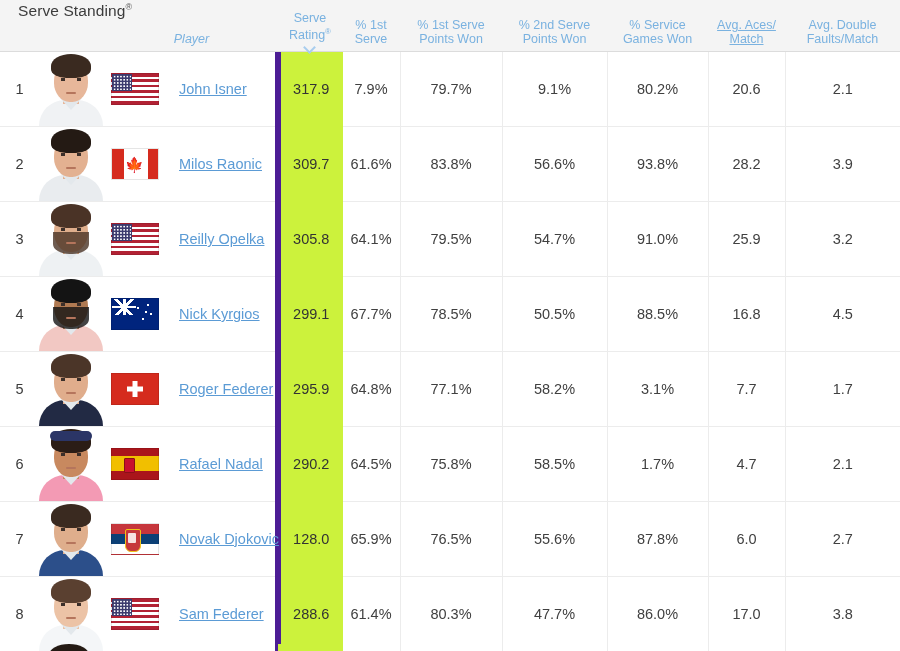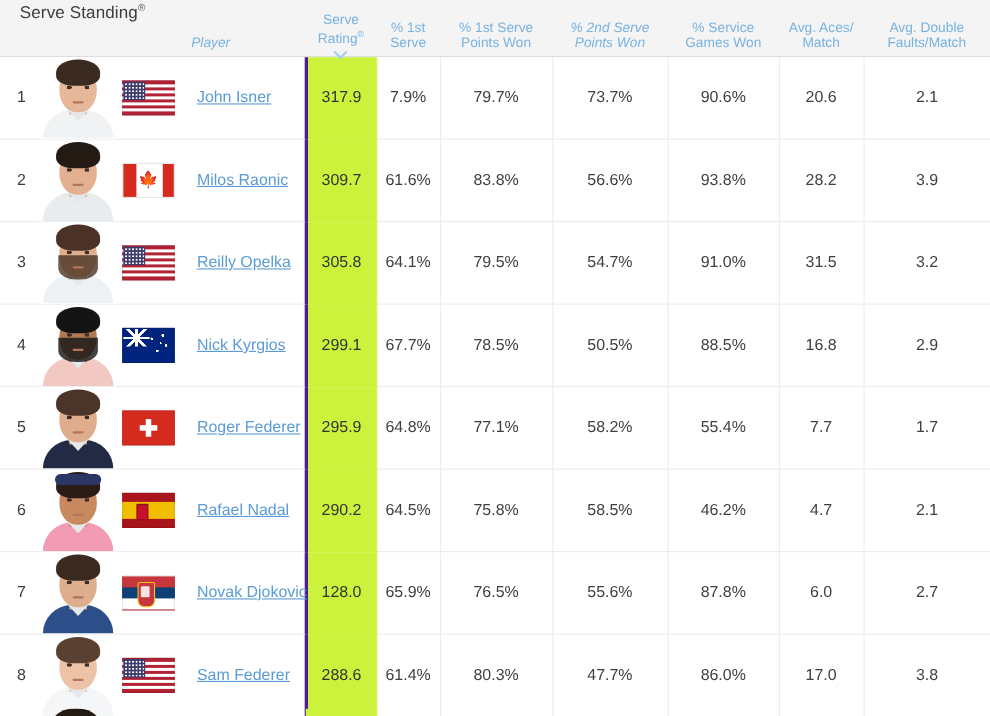--- a/index.html
+++ b/index.html
@@ -59,23 +59,23 @@
     color: #7ab2e0;
     text-align: center;
     position: relative;
   }
   th.col-rank { width: 35px; }
   th.col-photo { width: 70px; }
   th.col-player { width: 173px; text-align: center; font-style: italic; }
   th.col-rating { width: 64px; }
   th.col-first { width: 58px; }
   th.col-c1 { width: 102px; }
-  th.col-c2 { width: 105px; font-style: italic; }
+  th.col-c2 { width: 105px; }
   th.col-c3 { width: 101px; }
-  th.col-c4 { width: 77px; }
+  th.col-c4 { width: 77px; text-decoration: underline; }
   th.col-c5 { width: 115px; }
 
   th.sorted .sort-chevron {
     display: block;
     margin: 1px auto -4px auto;
     width: 11px; height: 7px;
     position: relative;
   }
   th.sorted .sort-chevron::after {
     content: "";
@@ -109,21 +109,21 @@
     font-size: 14.5px;
     padding-left: 4px;
   }
   tbody td.photo {
     border-right: none;
     padding: 0;
     position: relative;
     overflow: hidden;
   }
   tbody td.player {
-    border-right: 3px solid #4c1d95;
+    border-right: 6px solid #4c1d95;
     text-align: right;
     padding: 0;
   }
   tbody td.rating {
     background: #ccf23c;
     border-right: 1px solid #ccf23c;
     border-bottom: 1px solid #ccf23c;
     color: #333;
   }
   tbody td.last { border-right: none; }
@@ -432,22 +432,22 @@
           </td>
           <td class="player">
             <div class="player-wrap">
               <span class="flag flag-usa"></span>
               <a class="pname" href="#">John Isner</a>
             </div>
           </td>
           <td class="rating">317.9</td>
           <td>7.9%</td>
           <td>79.7%</td>
-          <td>73.7%</td>
-          <td>90.6%</td>
+          <td>9.1%</td>
+          <td>80.2%</td>
           <td>20.6</td>
           <td class="last">2.1</td>
         </tr>
         <tr>
           <td class="rank">2</td>
           <td class="photo">
             <div class="portrait">
               <div class="p-body" style="background:#e9ecef"></div>
               <div class="p-neck" style="background:#e3b191"></div>
               <div class="p-collar"></div>
@@ -489,21 +489,21 @@
             <div class="player-wrap">
               <span class="flag flag-usa"></span>
               <a class="pname" href="#">Reilly Opelka</a>
             </div>
           </td>
           <td class="rating">305.8</td>
           <td>64.1%</td>
           <td>79.5%</td>
           <td>54.7%</td>
           <td>91.0%</td>
-          <td>31.5</td>
+          <td>25.9</td>
           <td class="last">3.2</td>
         </tr>
         <tr>
           <td class="rank">4</td>
           <td class="photo">
             <div class="portrait">
               <div class="p-body" style="background:#f2c8c3"></div>
               <div class="p-neck" style="background:#b07a52"></div>
               <div class="p-collar"></div>
               <div class="p-head" style="background:#b07a52"></div>
@@ -518,21 +518,21 @@
               <span class="flag flag-aus"></span>
               <a class="pname" href="#">Nick Kyrgios</a>
             </div>
           </td>
           <td class="rating">299.1</td>
           <td>67.7%</td>
           <td>78.5%</td>
           <td>50.5%</td>
           <td>88.5%</td>
           <td>16.8</td>
-          <td class="last">2.9</td>
+          <td class="last">4.5</td>
         </tr>
         <tr>
           <td class="rank">5</td>
           <td class="photo">
             <div class="portrait">
               <div class="p-body" style="background:#222a44"></div>
               <div class="p-neck" style="background:#e0ad8c"></div>
               <div class="p-collar"></div>
               <div class="p-head" style="background:#e0ad8c"></div>
               <div class="p-hair" style="background:#4b3528"></div>
@@ -543,21 +543,21 @@
           <td class="player">
             <div class="player-wrap">
               <span class="flag flag-sui"></span>
               <a class="pname" href="#">Roger Federer</a>
             </div>
           </td>
           <td class="rating">295.9</td>
           <td>64.8%</td>
           <td>77.1%</td>
           <td>58.2%</td>
-          <td>55.4%</td>
+          <td>3.1%</td>
           <td>7.7</td>
           <td class="last">1.7</td>
         </tr>
         <tr>
           <td class="rank">6</td>
           <td class="photo">
             <div class="portrait">
               <div class="p-body" style="background:#f39ab4"></div>
               <div class="p-neck" style="background:#c8895f"></div>
               <div class="p-collar"></div>
@@ -571,21 +571,21 @@
           <td class="player">
             <div class="player-wrap">
               <span class="flag flag-esp"></span>
               <a class="pname" href="#">Rafael Nadal</a>
             </div>
           </td>
           <td class="rating">290.2</td>
           <td>64.5%</td>
           <td>75.8%</td>
           <td>58.5%</td>
-          <td>46.2%</td>
+          <td>1.7%</td>
           <td>4.7</td>
           <td class="last">2.1</td>
         </tr>
         <tr>
           <td class="rank">7</td>
           <td class="photo">
             <div class="portrait">
               <div class="p-body" style="background:#2c4f8a"></div>
               <div class="p-neck" style="background:#dfae8c"></div>
               <div class="p-collar"></div>

